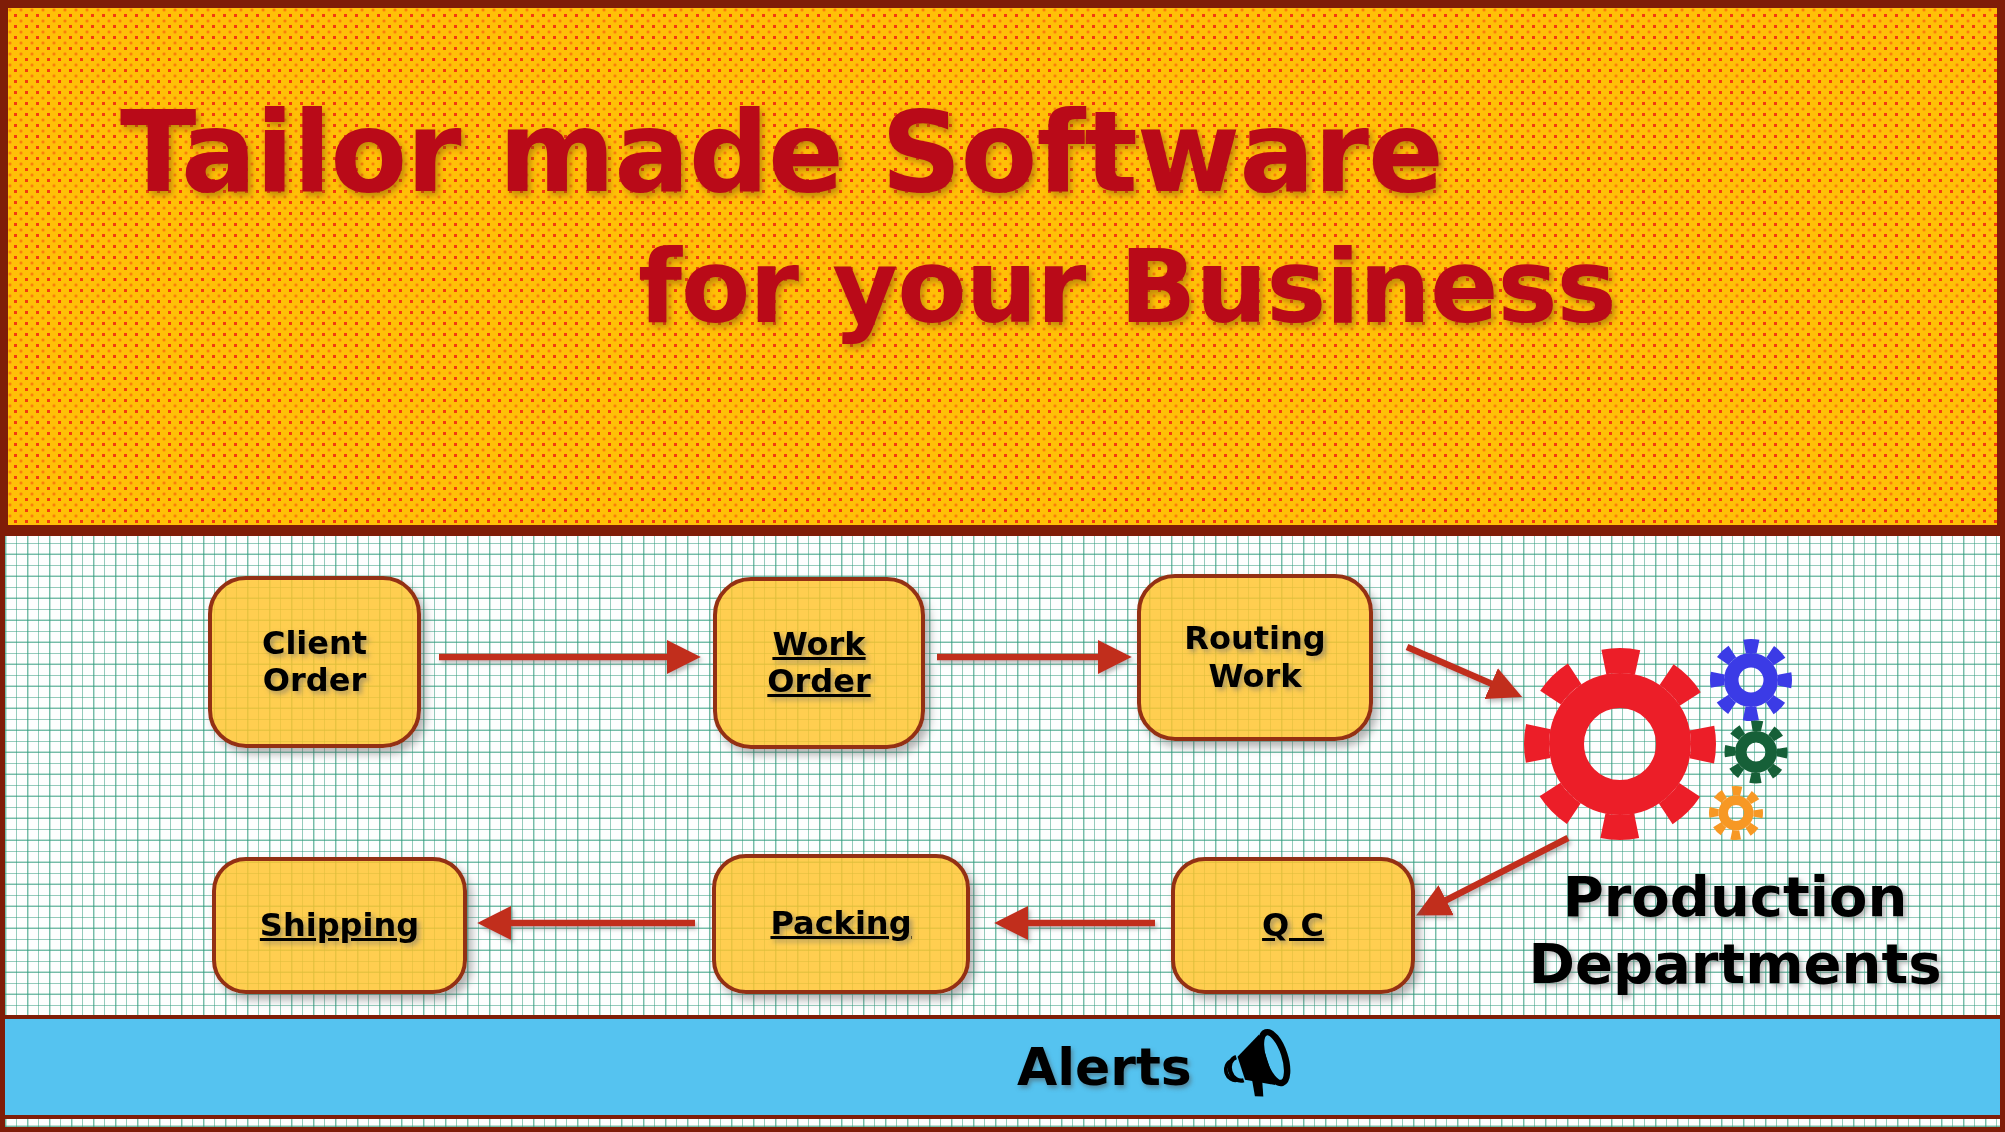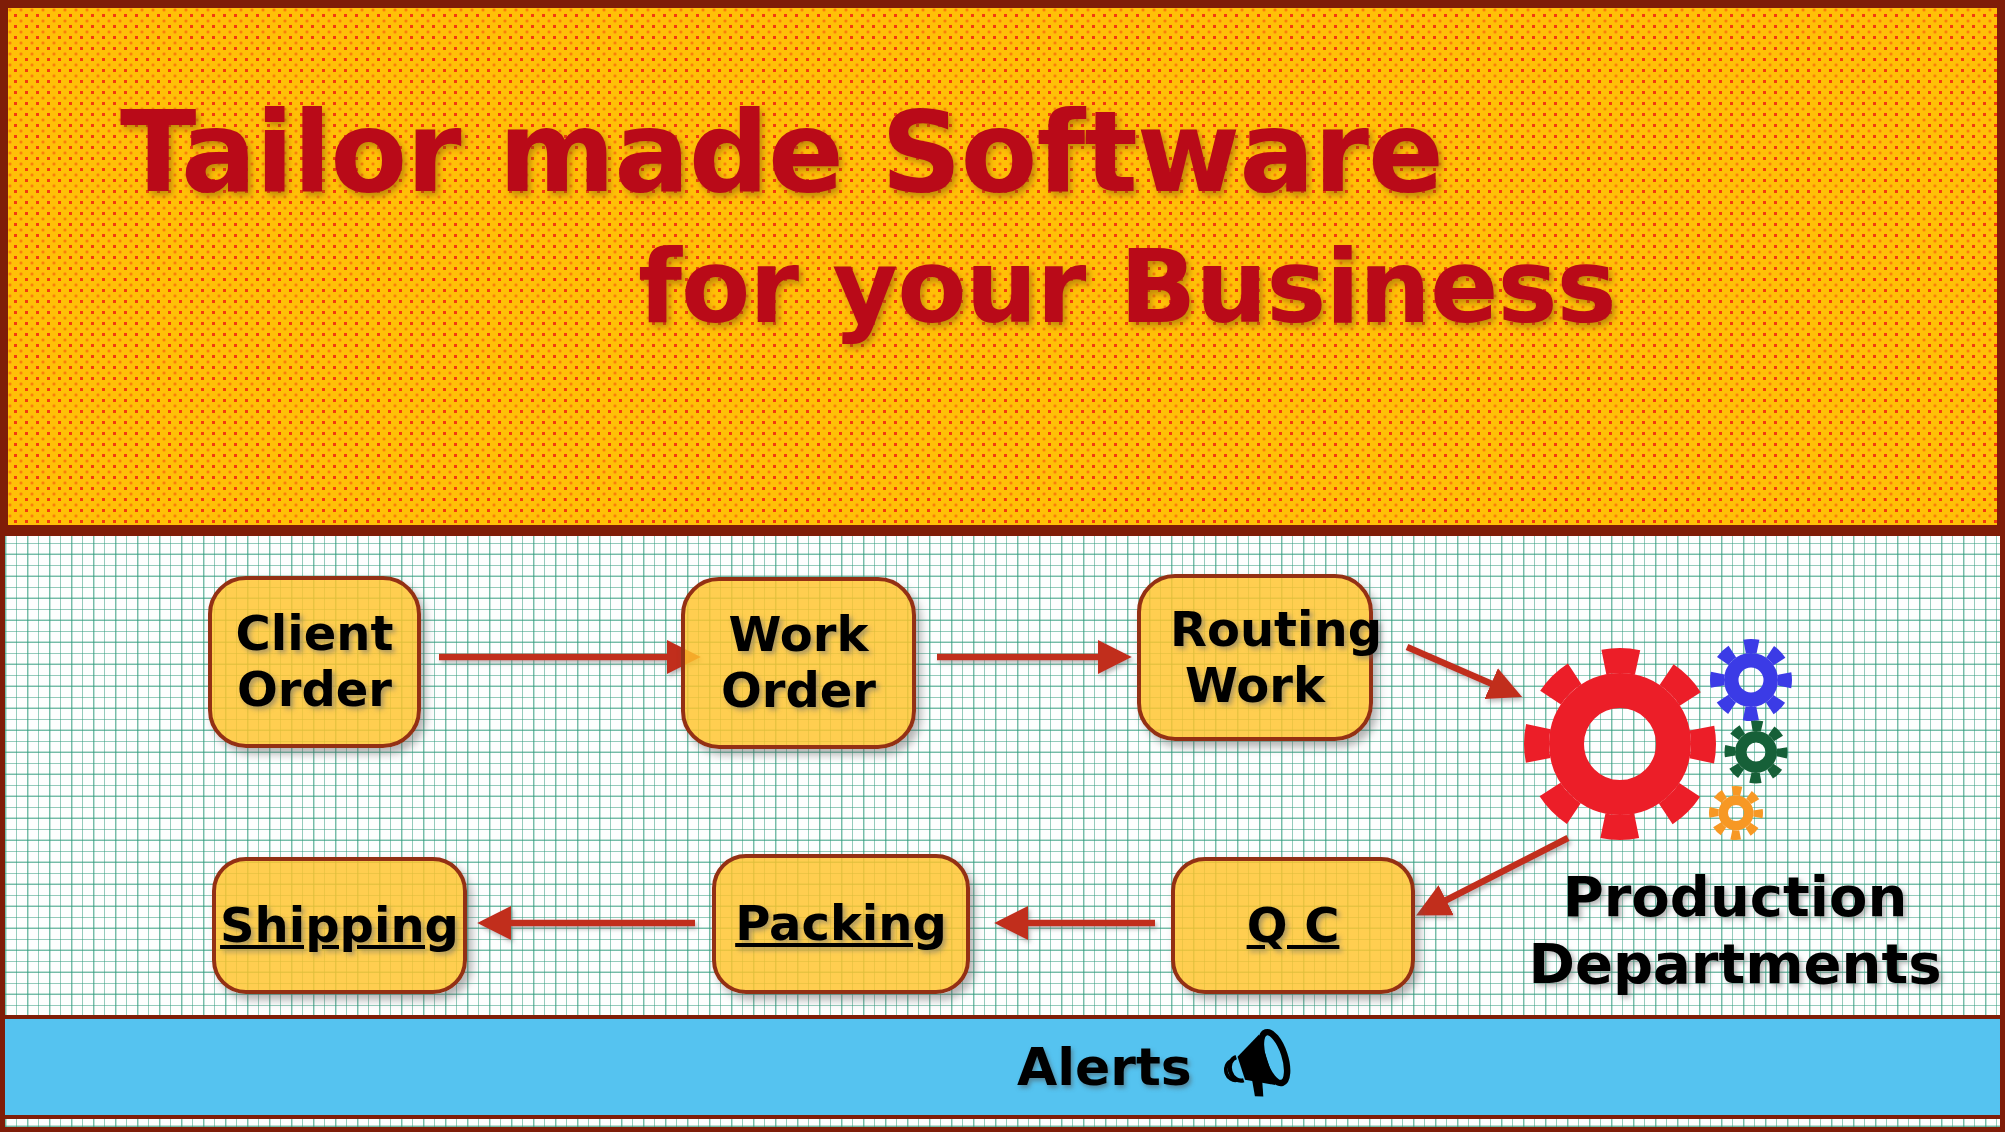--- a/index.html
+++ b/index.html
@@ -37,27 +37,27 @@
       repeating-linear-gradient(0deg,rgba(44,153,122,.5) 0,rgba(44,153,122,.5) 1px,rgba(0,0,0,0) 1px,rgba(0,0,0,0) 11px),
       repeating-linear-gradient(90deg,rgba(44,153,122,.5) 0,rgba(44,153,122,.5) 1px,rgba(0,0,0,0) 1px,rgba(0,0,0,0) 11px),
       repeating-linear-gradient(0deg,rgba(44,153,122,.3) 0,rgba(44,153,122,.3) 2px,rgba(0,0,0,0) 2px,rgba(0,0,0,0) 22px),
       repeating-linear-gradient(90deg,rgba(44,153,122,.3) 0,rgba(44,153,122,.3) 2px,rgba(0,0,0,0) 2px,rgba(0,0,0,0) 22px);
   }
   .overlay{position:absolute;left:0;top:0;width:1995px;height:591px;}
   .fbox{
     position:absolute;box-sizing:border-box;display:flex;align-items:center;justify-content:center;
     background:rgba(255,196,45,.83);border:4px solid #933014;
     box-shadow:5px 6px 8px rgba(90,90,90,.45);
-    color:#000;text-align:center;line-height:1.16;font-size:48px;
+    color:#000;text-align:center;line-height:1.16;font-size:32px;
   }
   .fbox span{text-shadow:3px 3px 5px rgba(110,110,110,.55);}
   .r1{border-radius:38px;}
   .r2{border-radius:34px;text-decoration:underline;}
   .b-client {left:203px; top:40px; width:213px;height:172px;}
-  .b-work   {left:676px; top:41px; width:235px;height:172px;}
+  .b-work   {left:708px; top:41px; width:212px;height:172px;text-decoration:underline;}
   .b-routing{left:1132px;top:38px; width:236px;height:167px;}
   .b-ship   {left:207px; top:321px;width:255px;height:137px;}
   .b-pack   {left:707px; top:318px;width:258px;height:140px;}
   .b-qc     {left:1166px;top:321px;width:244px;height:137px;}
   .b-client span,.b-work span,.b-routing span{width:170px;}
   .prod{
     position:absolute;left:1520px;top:327px;width:420px;text-align:center;
     font-size:56px;color:#000;line-height:1.2;
     text-shadow:3px 3px 5px rgba(110,110,110,.5);
   }

